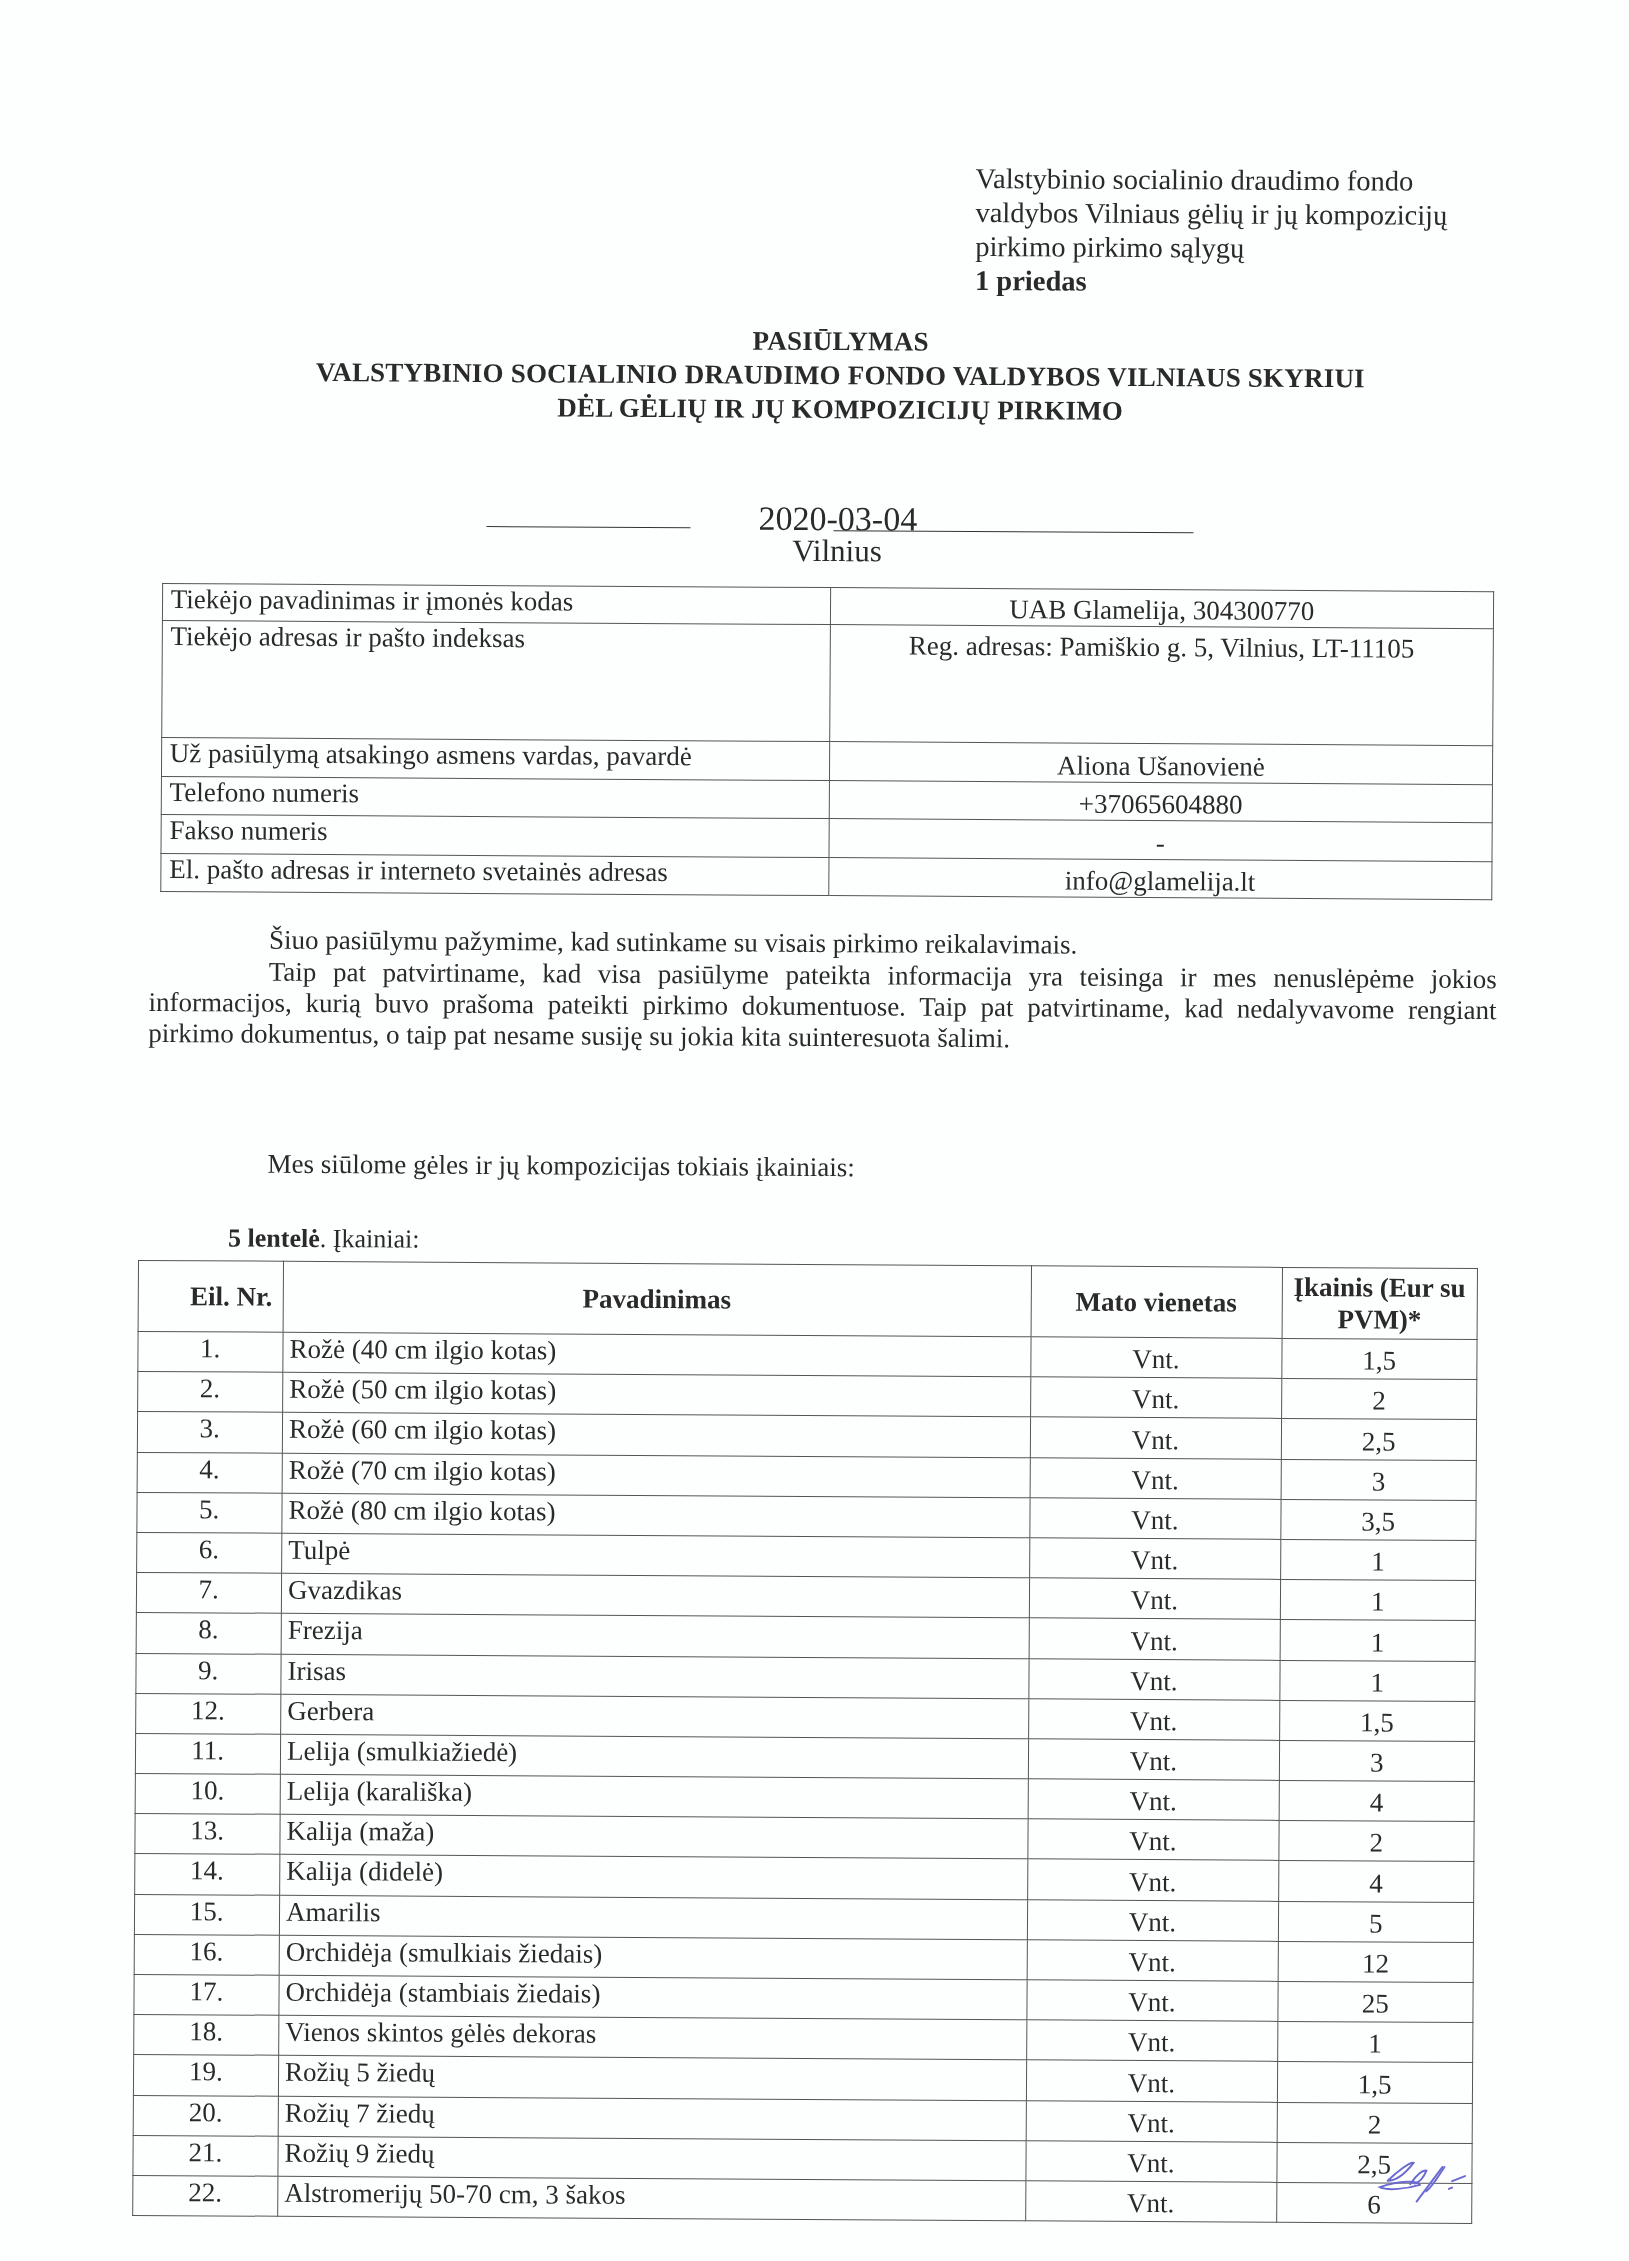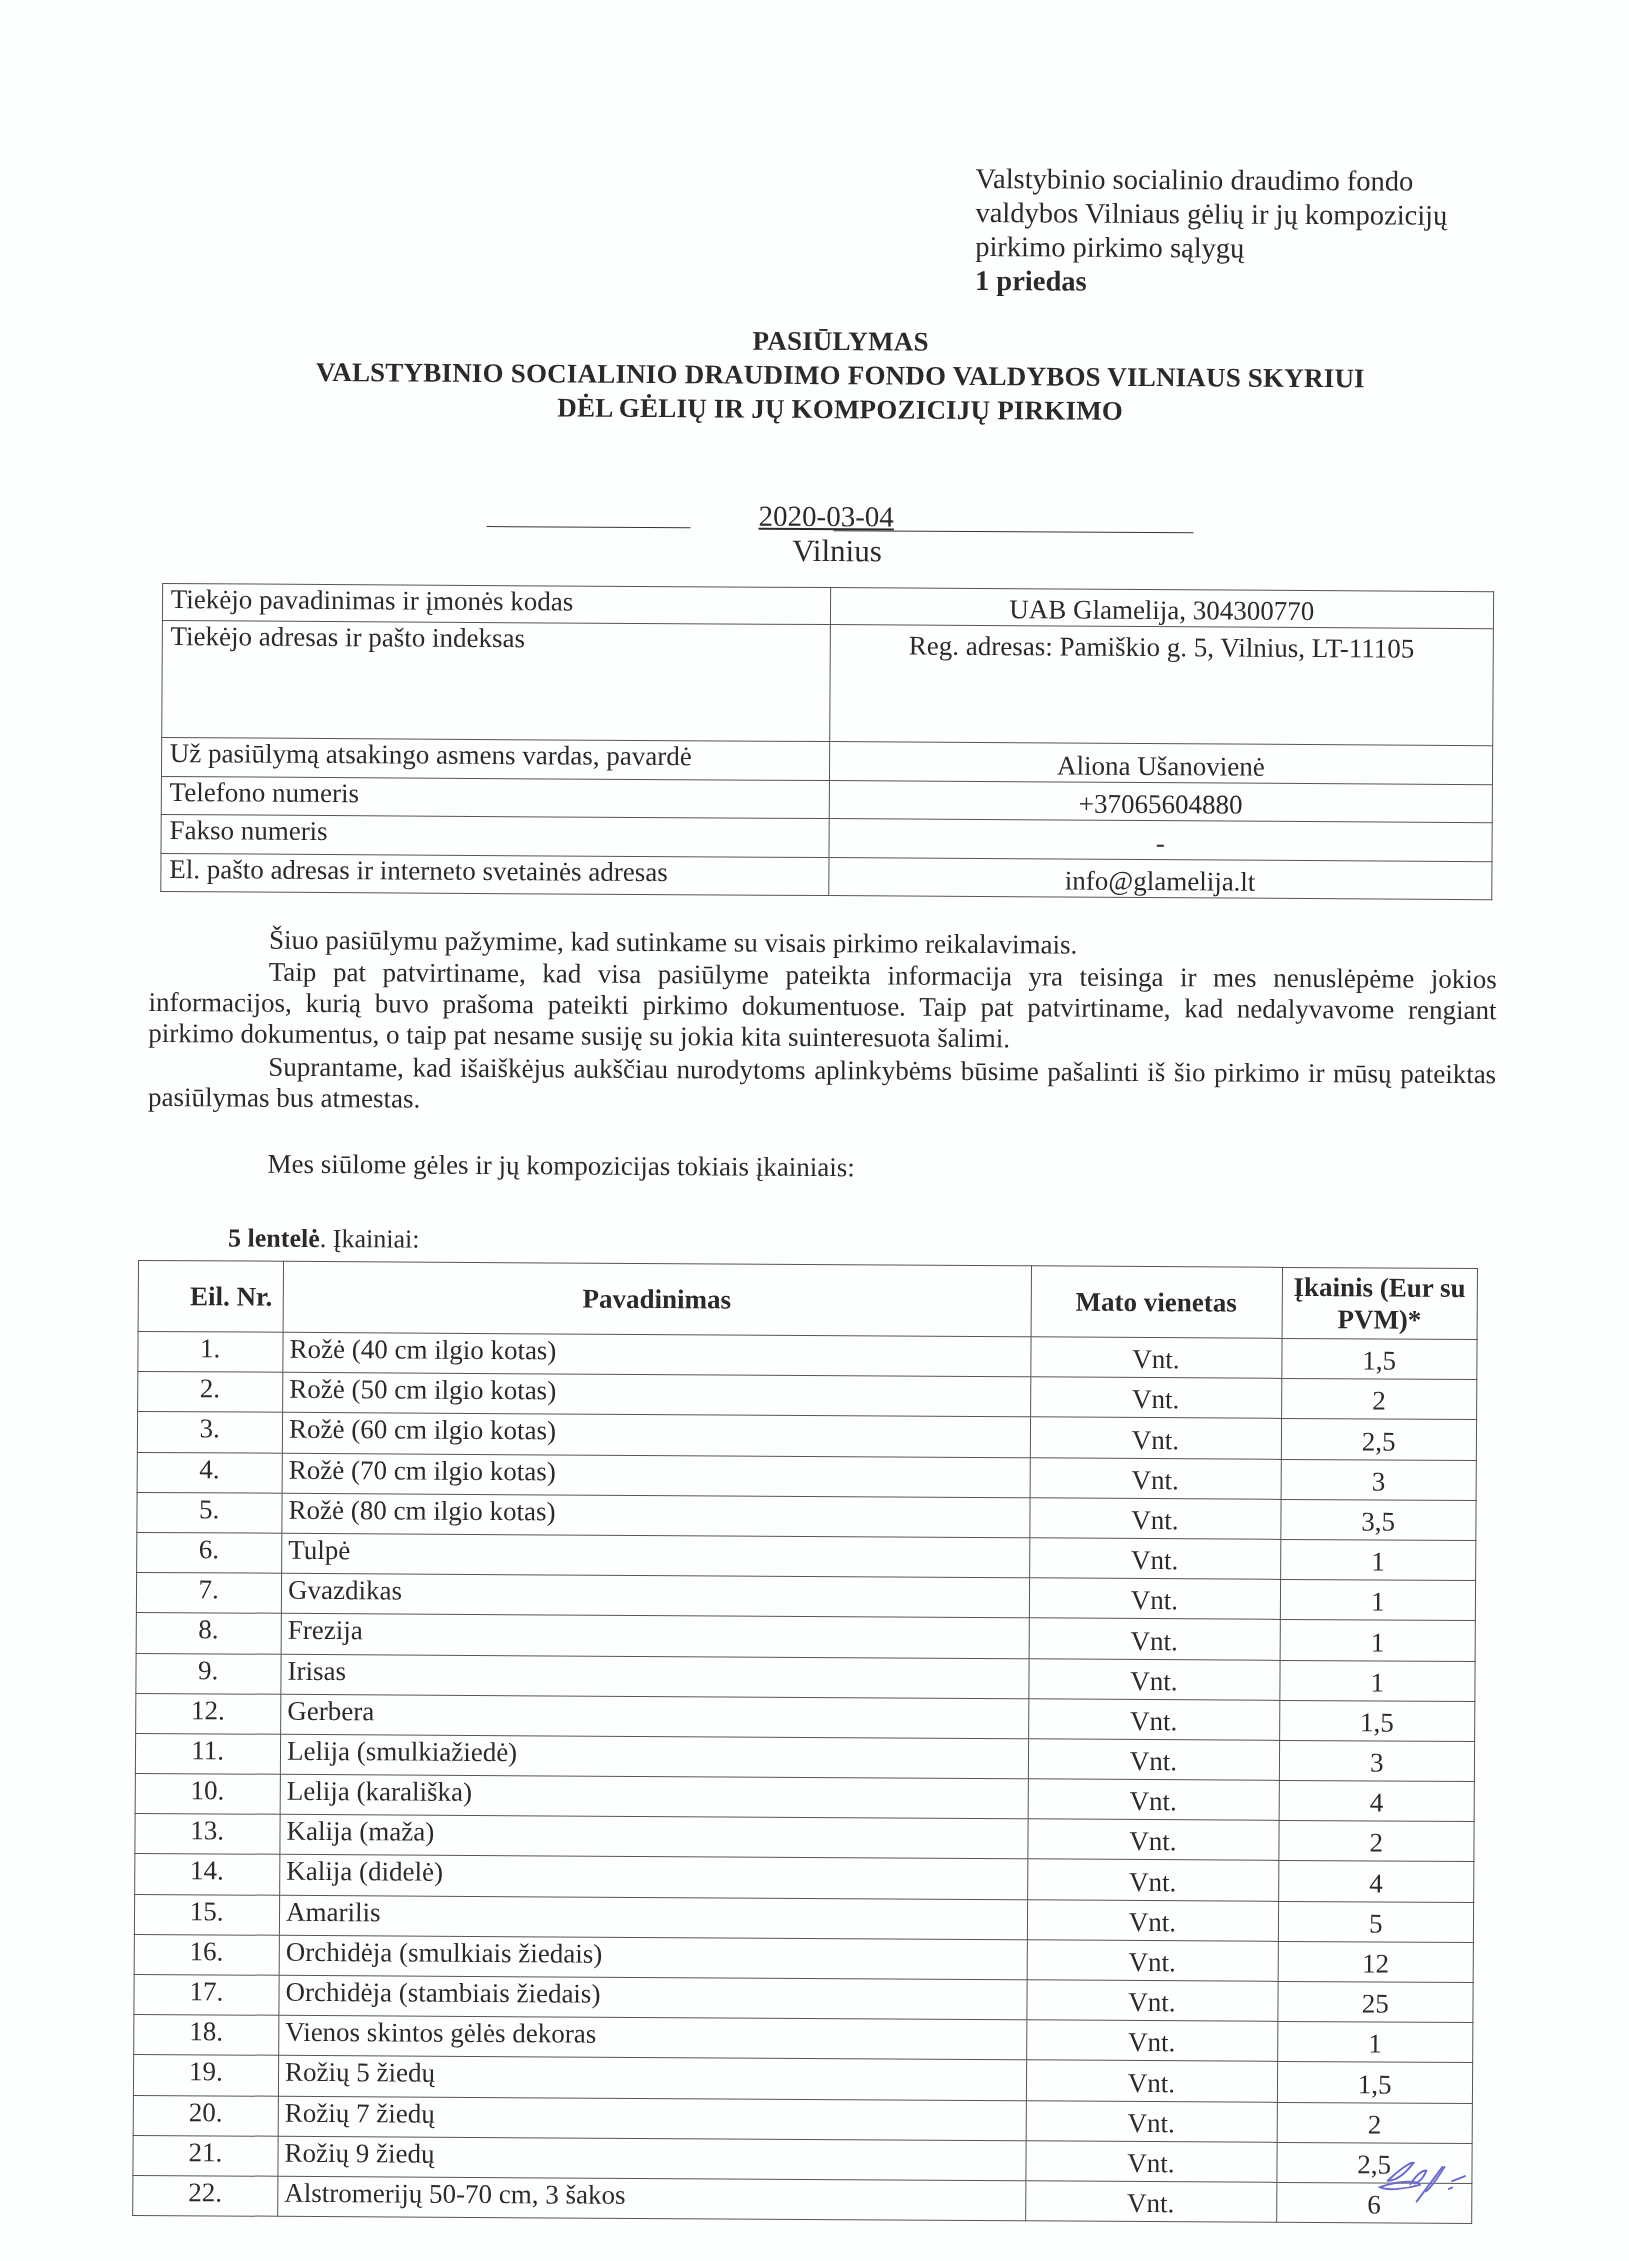--- a/index.html
+++ b/index.html
@@ -7,21 +7,21 @@
     width:1629px; height:2261px; background:#fdfefe; position:relative; overflow:hidden;
     font-family:"Liberation Serif", "DejaVu Serif", serif; color:#2a2a2a;
   }
   .page { position:absolute; left:0; top:0; width:1629px; height:2261px; transform:rotate(0.35deg); transform-origin:810px 1102px; }
   .annex { position:absolute; left:970px; top:161px; font-size:28.5px; line-height:34px; }
   .annex .bold { font-weight:bold; }
   .title-block { position:absolute; left:0; width:1672px; top:324px; text-align:center; font-weight:bold; font-size:27px; line-height:34px; letter-spacing:0.2px; }
   .date-row { position:absolute; left:483px; top:496px; width:706px; height:36px; }
   .date-row .line-left { position:absolute; left:0; top:32px; width:204px; border-top:1.9px solid #333; }
   .date-row .line-right { position:absolute; left:347px; top:34px; width:360px; border-top:1.9px solid #333; }
-  .date-row .date { position:absolute; left:272px; top:3.9px; font-size:29px;text-decoration:underline; }
+  .date-row .date { position:absolute; left:272px; top:3.9px; font-size:34px; }
   .city { position:absolute; left:789px; top:533px; font-size:31px; }
 
   table.info { position:absolute; left:159px; top:587px; width:1332px; border-collapse:collapse; font-size:27px; }
   table.info td { border:1.3px solid #555; padding:0 7.8px; vertical-align:top; line-height:31px; }
   table.info td.lbl { width:651px; }
   table.info td.val { text-align:center; }
 
   .para { position:absolute; left:148px; width:1348px; font-size:27px; line-height:31px; text-align:justify; }
   .para .indent { display:inline-block; width:120px; }
 
@@ -93,21 +93,21 @@
   </tbody>
     </table>
 
   <div class="para" style="top:928px;">
     <span class="indent"></span><span>Šiuo pasiūlymu pažymime, kad sutinkame su visais pirkimo reikalavimais.</span>
   </div>
   <div class="para" style="top:960px;">
     <span class="indent"></span><span>Taip pat patvirtiname, kad visa pasiūlyme pateikta informacija yra teisinga ir mes nenuslėpėme jokios informacijos, kurią buvo prašoma pateikti pirkimo dokumentuose. Taip pat patvirtiname, kad nedalyvavome rengiant pirkimo dokumentus, o taip pat nesame susiję su jokia kita suinteresuota šalimi.</span>
   </div>
   <div class="para" style="top:1055px;">
-    <span class="indent"></span><span>Suprantame, kad išaiškėjus aukščiau nurodytoms aplinkybėms būsime pašalinti iš šio pirkimo ir mūsų pateiktas pasiūlymas bus atmestas.</span>
+    <span class="indent"></span>
   </div>
   <div class="para" style="top:1152px;">
     <span class="indent"></span><span>Mes siūlome gėles ir jų kompozicijas tokiais įkainiais:</span>
   </div>
 
   <div class="caption">
     <b>5 lentelė</b><span>. Įkainiai:</span>
   </div>
 
   <table class="prices">

